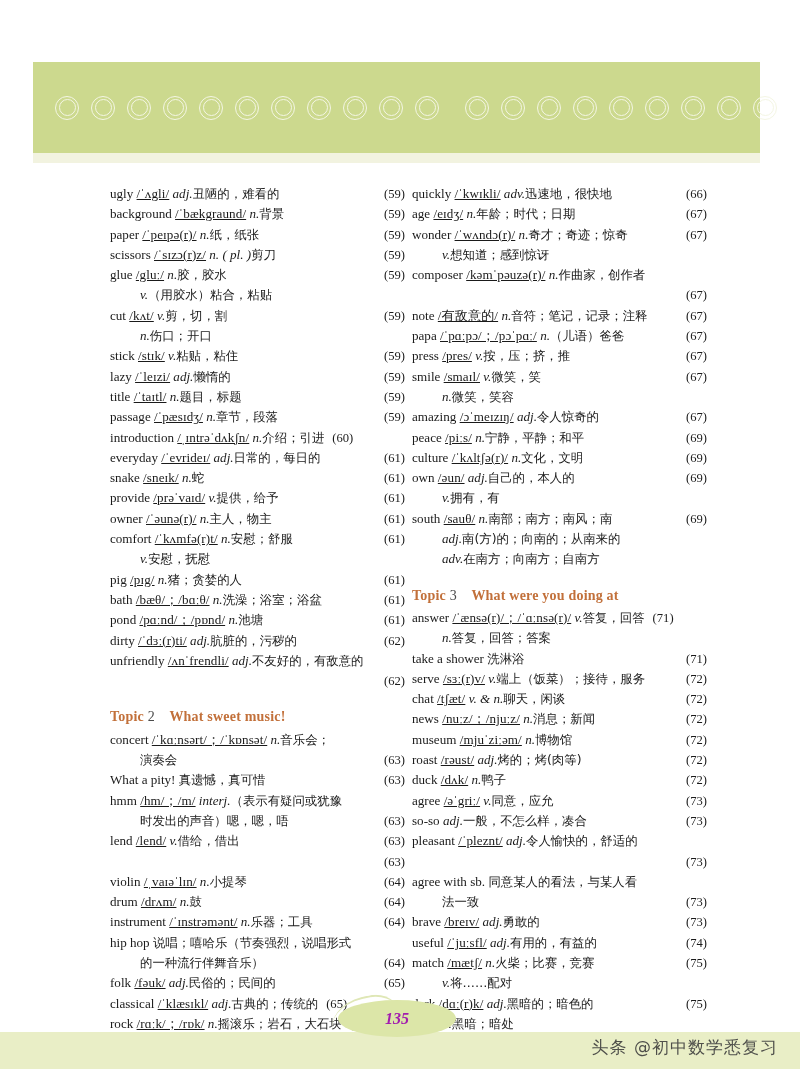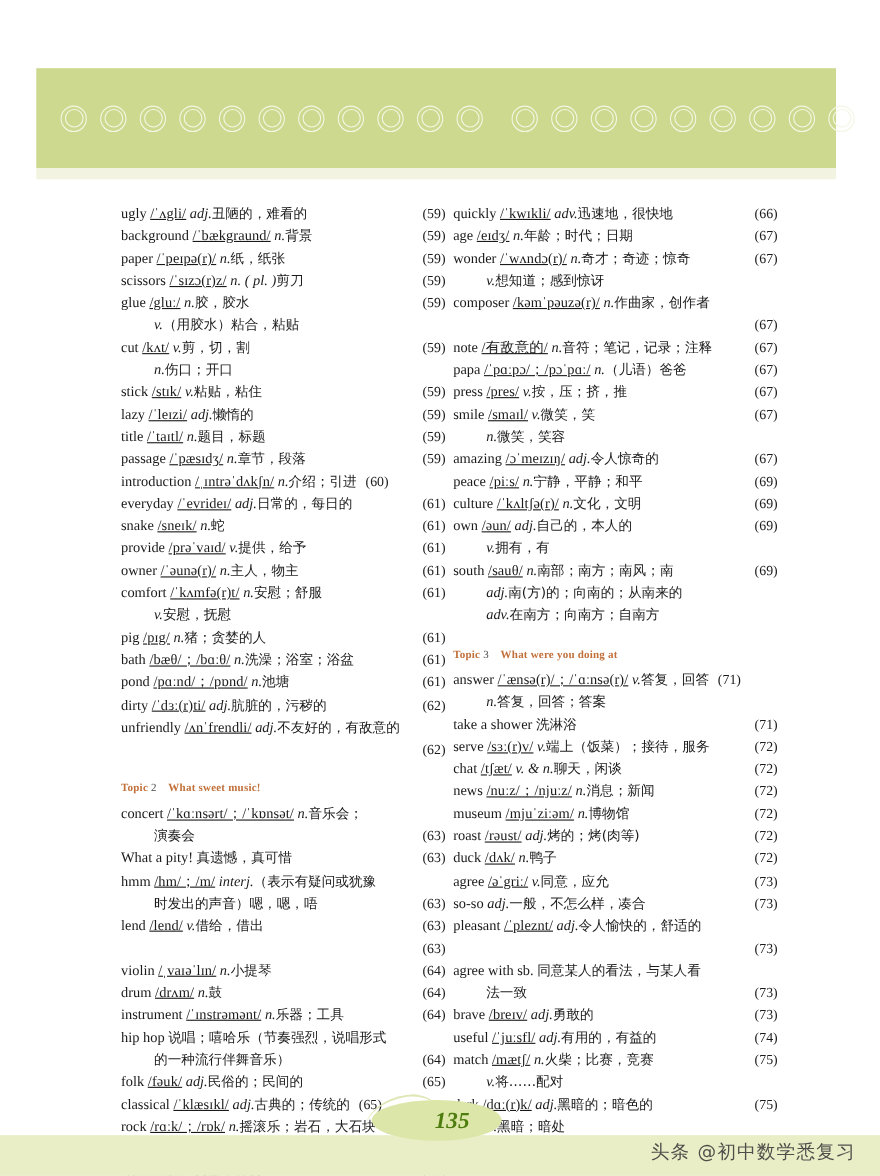--- a/index.html
+++ b/index.html
@@ -104,21 +104,21 @@
   .w      { font-weight: normal; }
   .w-thin { font-weight: normal; }
   .ph     { font-style: normal; letter-spacing: 0.1px; text-decoration: underline; }
   .pos    { font-style: italic; }
   .cn     { font-family: "DejaVu Sans", "Liberation Sans", sans-serif; font-size: 12.4px; }
 
   .topic {
     margin: 16px 0 2px 0;
     font-weight: bold;
     color: #c2703a;
-    font-size: 10px;
+    font-size: 14px;
     letter-spacing: 0.2px;
   }
   .topic .tnum { font-weight: normal; color: #4a4a4a; }
   .topic-line2 {
     font-weight: bold;
     color: #c2703a;
     font-size: 14px;
     padding-left: 54px;
     margin-bottom: 2px;
   }
@@ -136,31 +136,31 @@
     position: absolute;
     left: 338px;
     top: 1000px;
     width: 118px;
     height: 37px;
     border-radius: 50%;
     background: #dce6a8;
   }
   #page-num {
     position: absolute;
-    left: 352px;
+    left: 338px;
     top: 1000px;
     width: 118px;
     height: 37px;
     display: flex;
     align-items: center;
     justify-content: center;
     font-style: italic;
     font-weight: bold;
-    font-size: 21px;
-    color: #4d7c0f;
+    font-size: 16px;
+    color: #a21caf;
   }
   #swoosh {
     position: absolute;
     left: 330px;
     top: 996px;
     width: 70px;
     height: 26px;
     border-top: 2px solid #dfe7b6;
     border-radius: 60% 40% 0 0 / 100% 80% 0 0;
     transform: rotate(-8deg);

